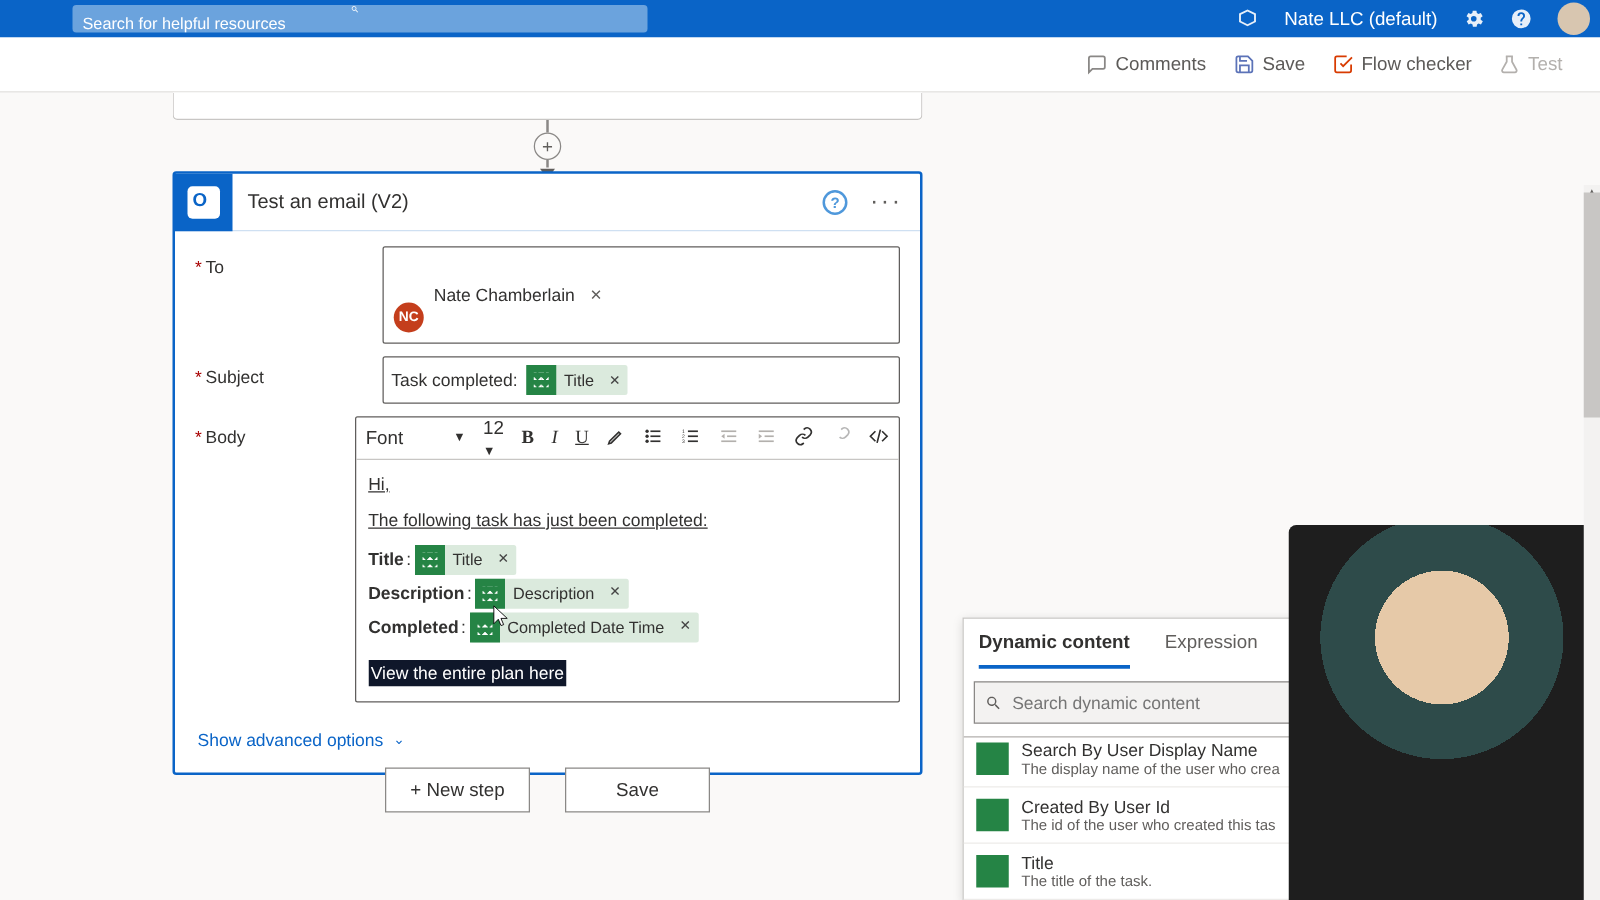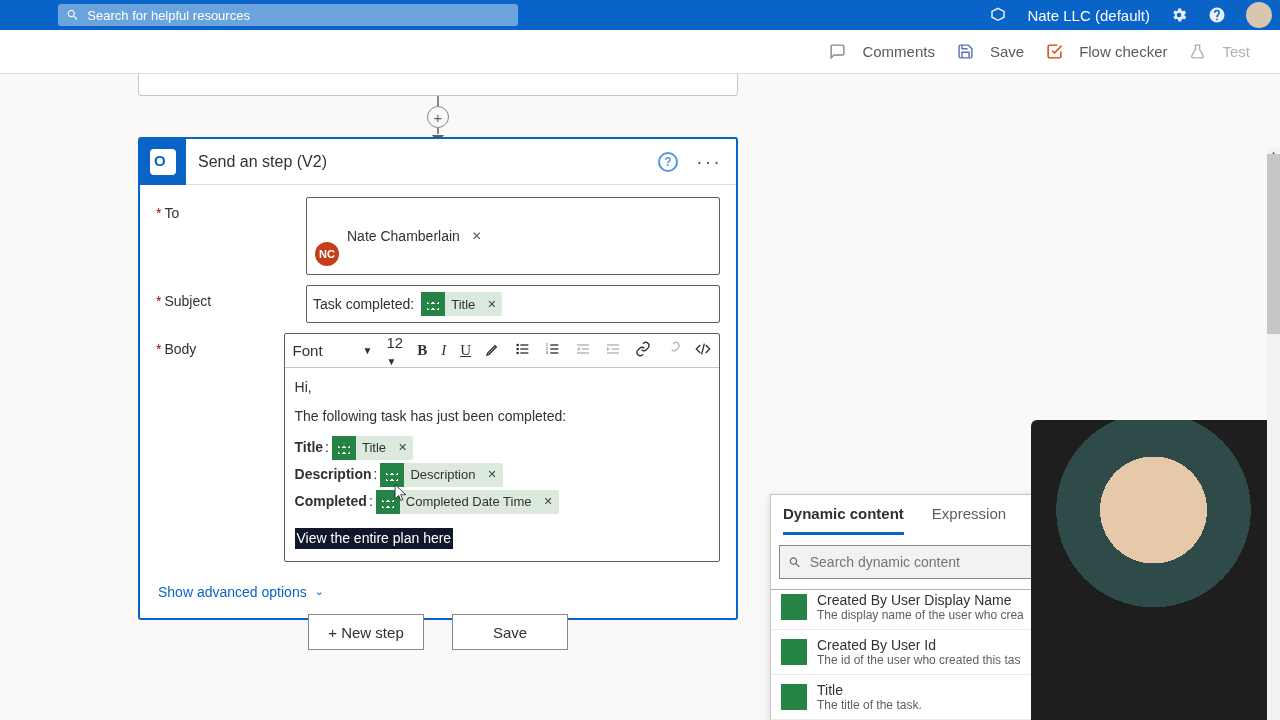--- a/index.html
+++ b/index.html
@@ -1,30 +1,30 @@
 <!DOCTYPE html>
 <html><head>
 <meta charset="utf-8">
 <style>
   * { box-sizing: border-box; margin: 0; padding: 0; font-family: "Segoe UI", Arial, sans-serif; }
   body { width: 1280px; height: 720px; overflow: hidden; background: #faf9f8; position: relative; }
 
   
   .top-bar { height: 30px; background: #0a64c7; display: flex; align-items: center; padding: 0 8px; }
-  .search-wrap { display:flex; align-items:center; background:#6ba3dd; height:22px; width:460px; border-radius:3px; padding:0 8px; margin-left:50px; }
+  .search-wrap { display:flex; align-items:center; background:#6ba3dd; height:22px; width:460px; border-radius:3px; padding:0 8px; margin-left:50px;flex-direction:column; }
   .search-wrap svg { width:14px; height:14px; margin-right:8px; fill:#fff; }
   .search-wrap input { background:transparent; border:0; color:#fff; font-size:13px; width:100%; outline:none; }
   .search-wrap input::placeholder { color:#fff; }
   .top-right { margin-left:auto; display:flex; align-items:center; gap:20px; color:#fff; font-size:15px; }
   .top-icon { width:18px; height:18px; fill:#fff; opacity:.9; }
   .avatar-sm { width:26px; height:26px; border-radius:50%; background:#d8c6b0; }
 
   
   .cmd-bar { height:44px; background:#fff; border-bottom:1px solid #e1dfdd; display:flex; align-items:center; justify-content:flex-end; padding:0 30px; gap:22px; font-size:15px; color:#5c5a58; }
-  .cmd-item { display:flex; align-items:center; gap:16px; cursor:pointer; }
+  .cmd-item { display:flex; align-items:center; gap:6px; cursor:pointer; }
   .cmd-icon { width:17px; height:17px; }
   .cmd-bar .test { color:#b3b0ad; }
 
   
   .canvas { position:relative; width:100%; height:646px; padding-top:6px; }
   .prev-card { position:absolute; left:138px; top:0; width:600px; height:22px; border:1px solid #c8c6c4; border-top:0; background:#fff; border-radius:0 0 4px 4px; }
 
   .connector-wrap { position:absolute; left:138px; top:22px; width:600px; display:flex; flex-direction:column; align-items:center; }
   .conn-line { width:2px; height:10px; background:#8a8886; }
   .plus-btn { width:22px; height:22px; border:1px solid #8a8886; border-radius:50%; background:#faf9f8; display:flex; align-items:center; justify-content:center; font-size:15px; color:#605e5c; }
@@ -60,21 +60,21 @@
   .editor-field { flex:1; border:1px solid #605e5c; border-radius:2px; }
   .toolbar { display:flex; align-items:center; height:34px; border-bottom:1px solid #c8c6c4; padding:0 8px; gap:14px; font-size:15px; color:#323130; }
   .font-sel { display:flex; align-items:center; gap:40px; border:0; }
   .caret { font-size:10px; color:#323130; }
   .tool-btn { cursor:pointer; }
   .tool-btn svg { width:16px; height:16px; }
   .bold { font-weight:bold; font-family:serif; }
   .ital { font-style:italic; font-family:serif; }
   .under { text-decoration:underline; font-family:serif; }
   .editor-body { padding:10px 10px 12px 10px; font-size:14px; line-height:1.35; }
-  .editor-body p { margin-bottom:10px; }
+  .editor-body p { margin-bottom:10px;text-decoration:underline; }
   .row-line { display:flex; align-items:center; flex-wrap:wrap; margin-bottom:3px; }
   .row-line b { margin-right:2px; }
   .hl-link { background:#0f172a; color:#fff; padding:1px 2px; display:inline-block; }
 
   .add-dc { text-align:right; margin:6px 16px 0 0; font-size:14px; }
   .add-dc a { color:#0a64c7; text-decoration:none; }
   .add-dc .dc-plus { display:inline-block; width:16px; height:16px; background:#0a64c7; color:#fff; font-size:13px; line-height:16px; text-align:center; margin-left:4px; }
 
   .show-adv { margin-top:22px; font-size:14px; color:#0a64c7; display:flex; align-items:center; gap:8px; cursor:pointer; padding-left:2px; }
   .show-adv .chev { font-size:11px; }
@@ -171,21 +171,21 @@
     <div class="plus-btn">+</div>
     <div class="conn-line" style="height:6px;"></div>
     <div class="arrow-down"></div>
   </div>
 
   <div class="card">
     <div class="card-head">
       <div class="head-icon">
           <div class="outlook-glyph"></div>
         </div>
-      <span class="card-title">Send an step (V2)</span>
+      <span class="card-title">Test an email (V2)</span>
       <div class="head-right">
         <div class="help-circle">?</div>
         <div class="dots">···</div>
       </div>
     </div>
 
     <div class="card-body">
 
       <div class="form-row">
         <div class="label"><span class="star">*</span><span>To</span></div>
@@ -319,21 +319,21 @@
     <div class="dc-search">
       <svg viewBox="0 0 24 24">
           <path d="M15.5 14h-.79l-.28-.27a6.5 6.5 0 10-.7.7l.27.28v.79l5 4.99L20.49 19l-4.99-5zm-6 0a4.5 4.5 0 110-9 4.5 4.5 0 010 9z"></path>
         </svg>
       <input placeholder="Search dynamic content" style="">
     </div>
     <div class="dc-cut">
       <div class="dc-item" style="padding-top:0;">
         <div class="ic"></div>
         <div class="txt">
-            <div class="nm">Created By User Display Name</div>
+            <div class="nm">Search By User Display Name</div>
             <div class="ds">The display name of the user who crea</div>
           </div>
       </div>
       <div class="dc-item">
         <div class="ic"></div>
         <div class="txt">
             <div class="nm">Created By User Id</div>
             <div class="ds">The id of the user who created this tas</div>
           </div>
       </div>

